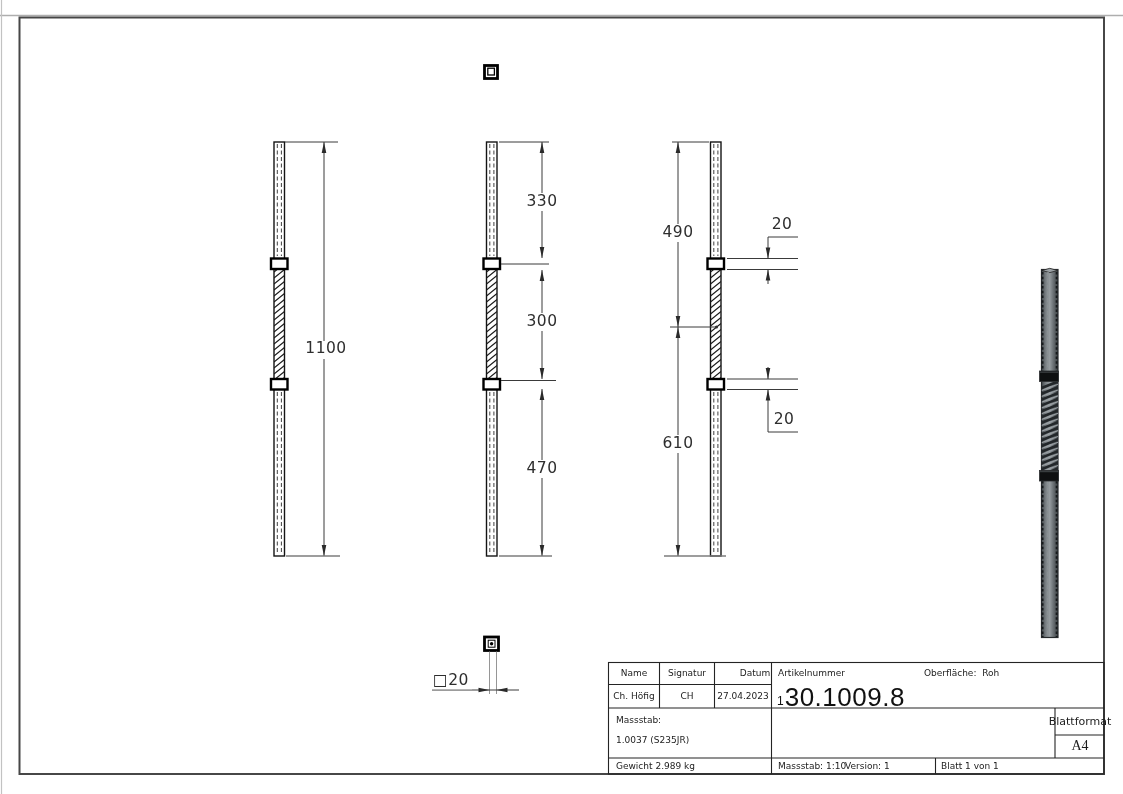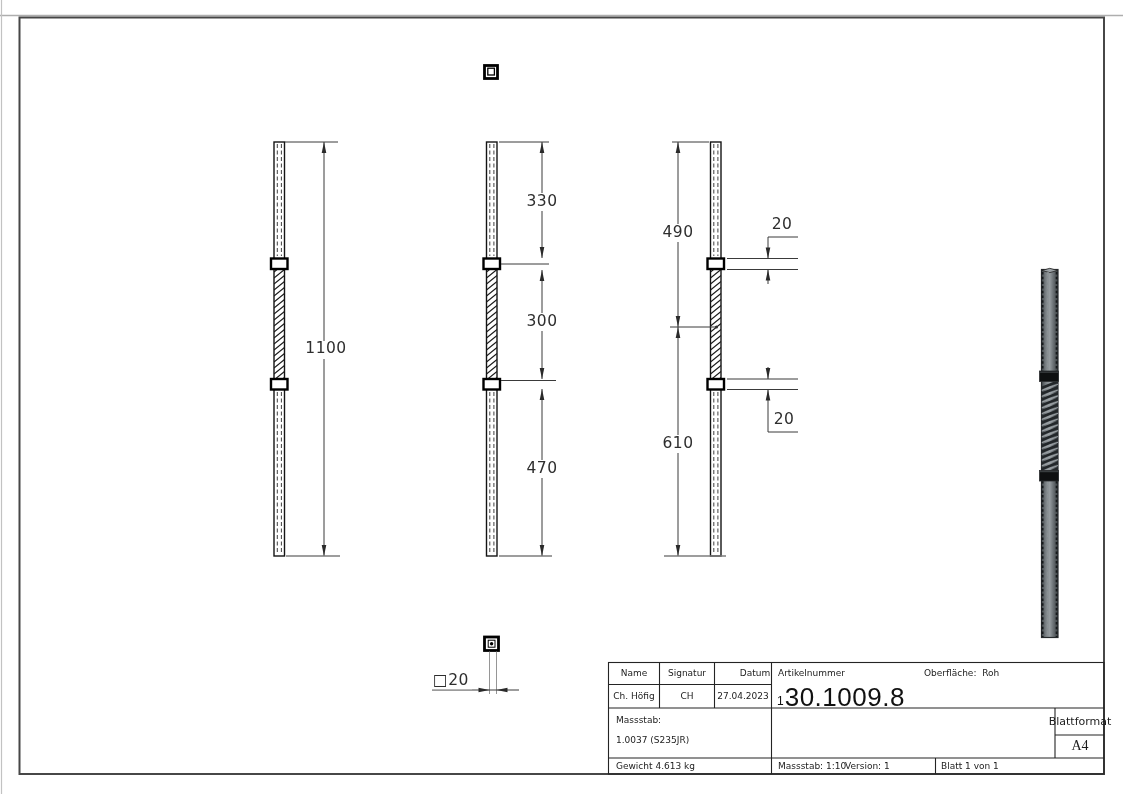--- a/index.html
+++ b/index.html
@@ -309,20 +309,20 @@
 <div class="tbt" style="left:912px;top:669px;margin-left:12px;">
   <span>Oberfläche:</span>&nbsp;&nbsp;<span>Roh</span>
 </div>
 <div class="tbt artnum" style="left:777px;top:684px;">
   <span class="sm">1</span>
       <span class="lg">30.1009.8</span>
 </div>
 
 <div class="tbt" style="left:616px;top:716px;">Massstab:</div>
 <div class="tbt" style="left:616px;top:736px;">1.0037 (S235JR)</div>
-<div class="tbt" style="left:616px;top:762px;">Gewicht 4.613 kg</div>
+<div class="tbt" style="left:616px;top:762px;">Gewicht 2.989 kg</div>
 <div class="tbt" style="left:778px;top:762px;">Massstab: 1:10</div>
 <div class="tbt" style="left:845px;top:762px;">Version: 1</div>
 <div class="tbt" style="left:941px;top:762px;">Blatt 1 von 1</div>
 <div class="tbt tbc bf" style="left:1080px;top:721px;">Blattformat</div>
 <div class="tbt tbc a4" style="left:1080px;top:746px;">A4</div>
 
 </div>
 
 </body></html>

